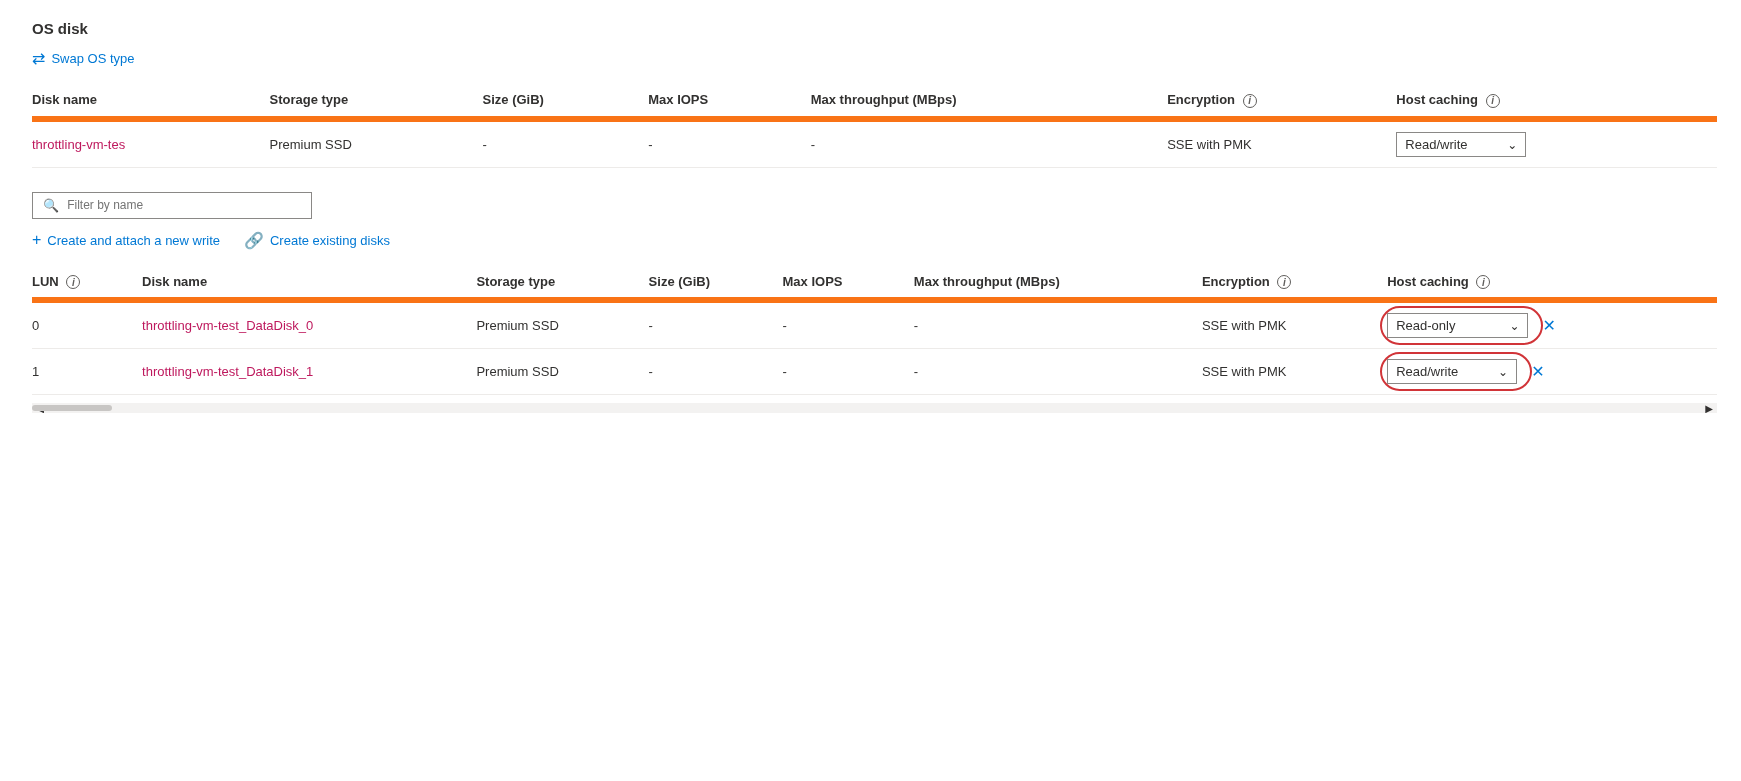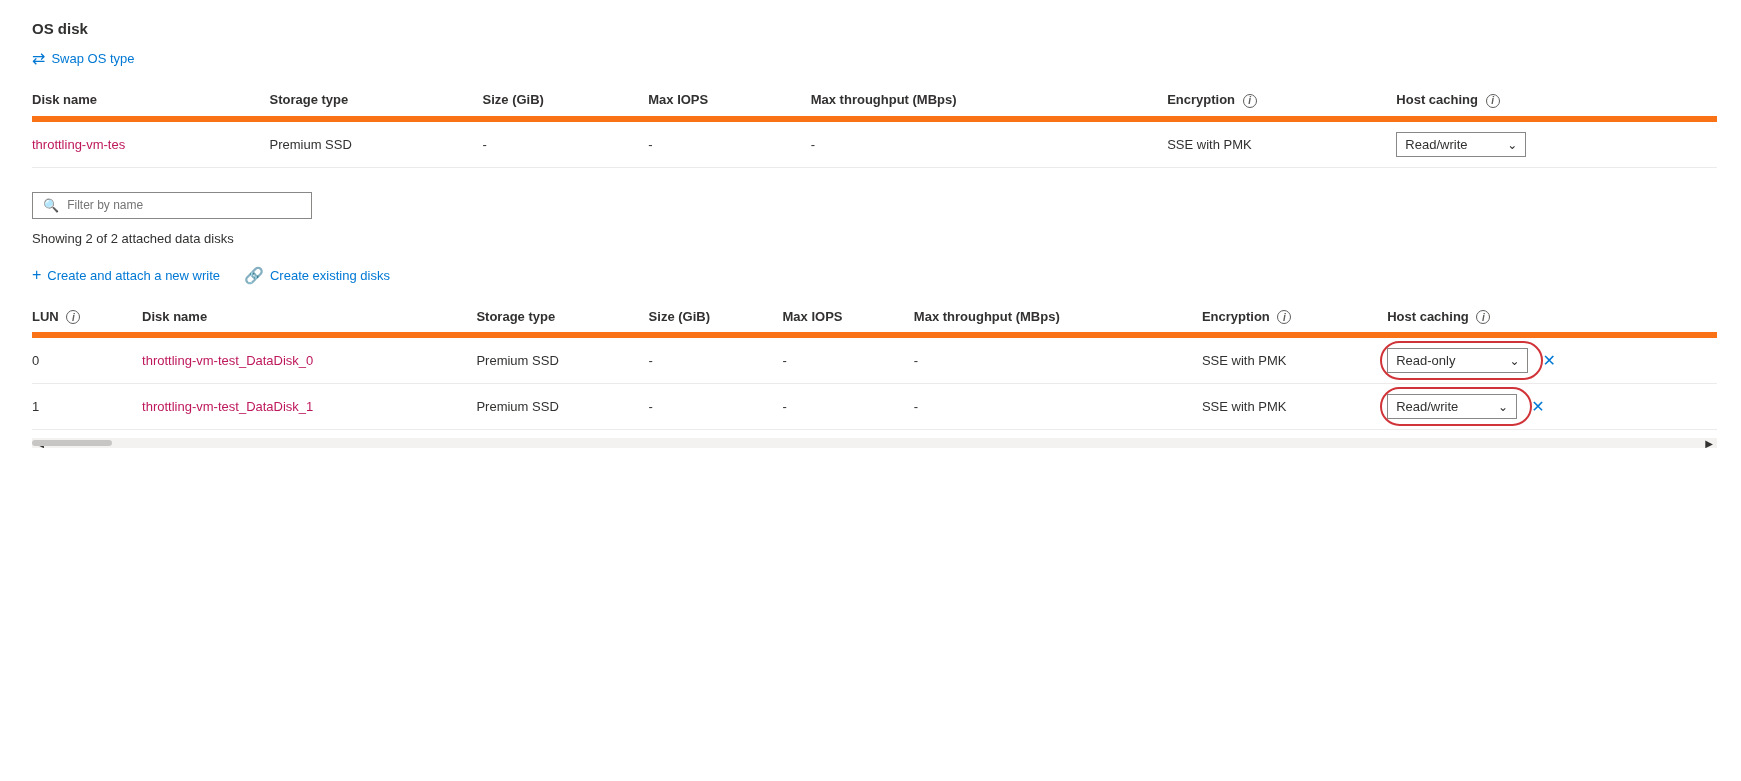--- a/index.html
+++ b/index.html
@@ -289,21 +289,20 @@
     </div>
   </div>
 
   <div class="data-disks-section">
 
     <div class="filter-input-container">
       <span class="filter-icon">🔍</span>
       <input class="filter-input" type="text" placeholder="Filter by name" style="">
     </div>
 
-    <div class="showing-count">Showing 2 of 2 attached data disks</div>
 
     <div class="action-bar">
       <a class="action-btn">
         <span class="action-icon">+</span>
         <span>Create and attach a new write</span>
       </a>
       <a class="action-btn">
         <span class="action-icon">🔗</span>
         <span>Create existing disks</span>
       </a>

